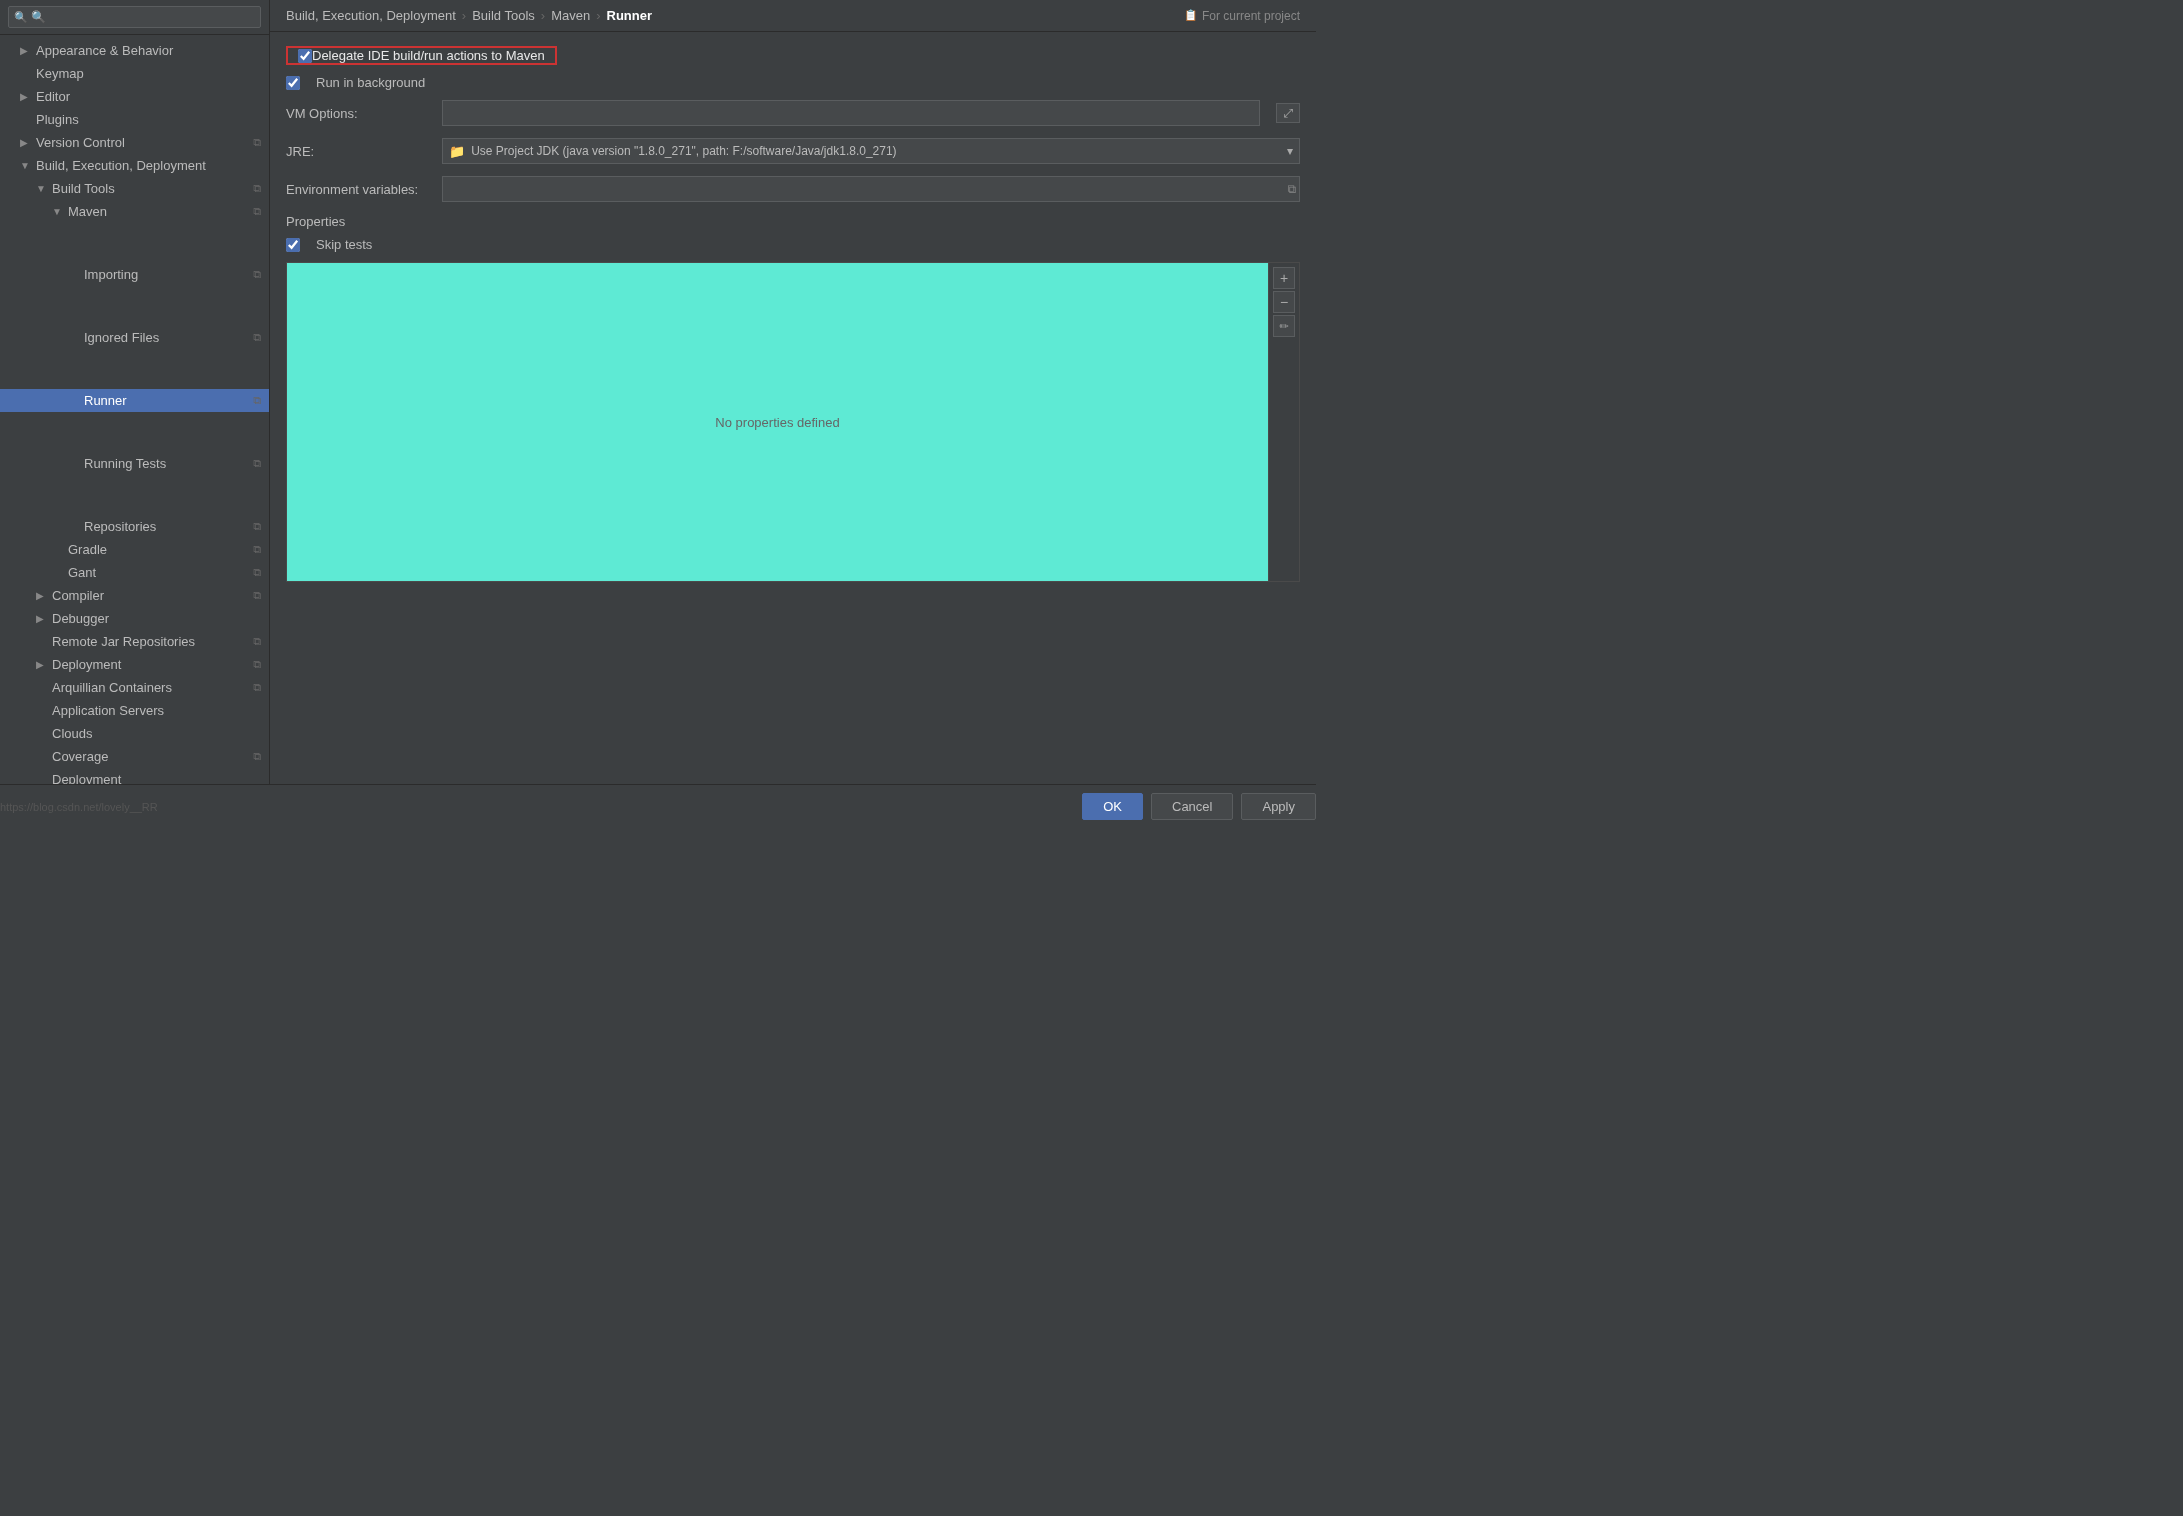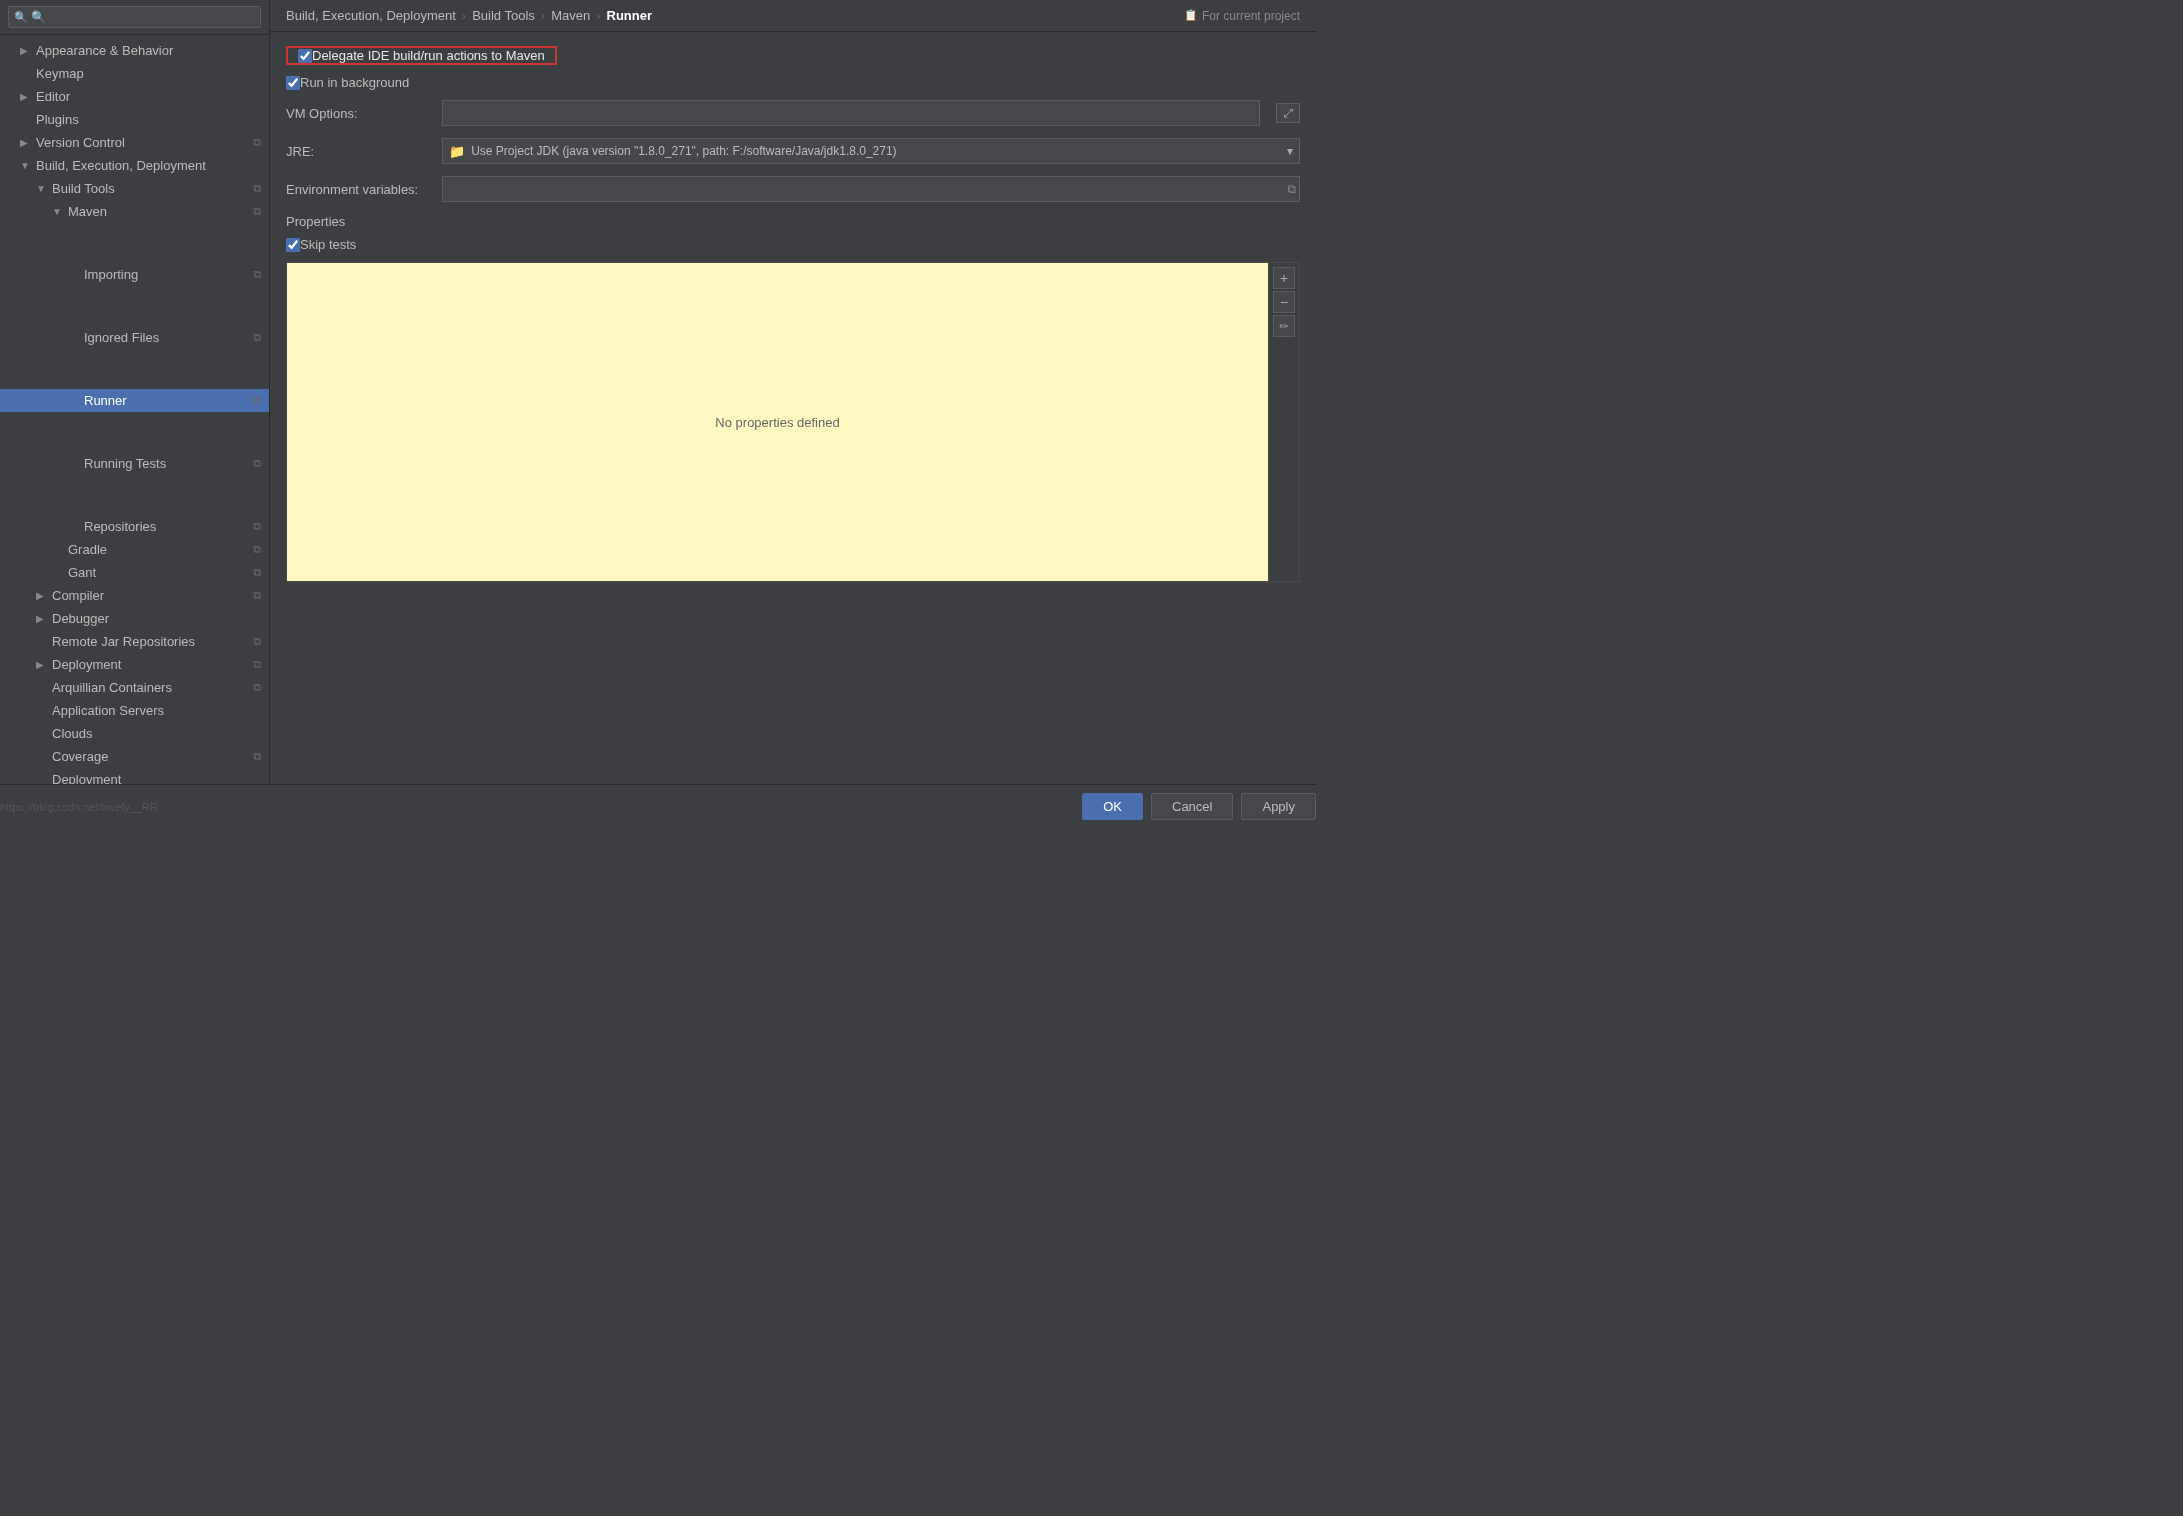--- a/index.html
+++ b/index.html
@@ -145,21 +145,21 @@
       align-items: center;
       border: 2px solid #cc3333;
       padding: 0 10px;
       margin-bottom: 10px;
       display: inline-flex;
       background: #3c3f41;
     }
     .checkbox-row {
       display: flex;
       align-items: center;
-      gap: 0;
+      gap: 16px;
       margin-bottom: 10px;
     }
     .cb {
       width: 14px;
       height: 14px;
       accent-color: #4b6eaf;
     }
     .form-row {
       display: flex;
       align-items: center;
@@ -234,21 +234,21 @@
     .properties-section {
       margin-top: 4px;
     }
     .section-title {
       color: #bbbbbb;
       font-size: 13px;
       margin-bottom: 8px;
     }
     .properties-table {
       flex: 1;
-      background: #fef9c3;
+      background: #5eead4;
       border: 1px solid #4a4a4a;
       min-height: 320px;
       position: relative;
       text-align: right;
     }
     .props-empty {
       color: #666;
       font-size: 13px;
       position: absolute;
       top: 50%;

